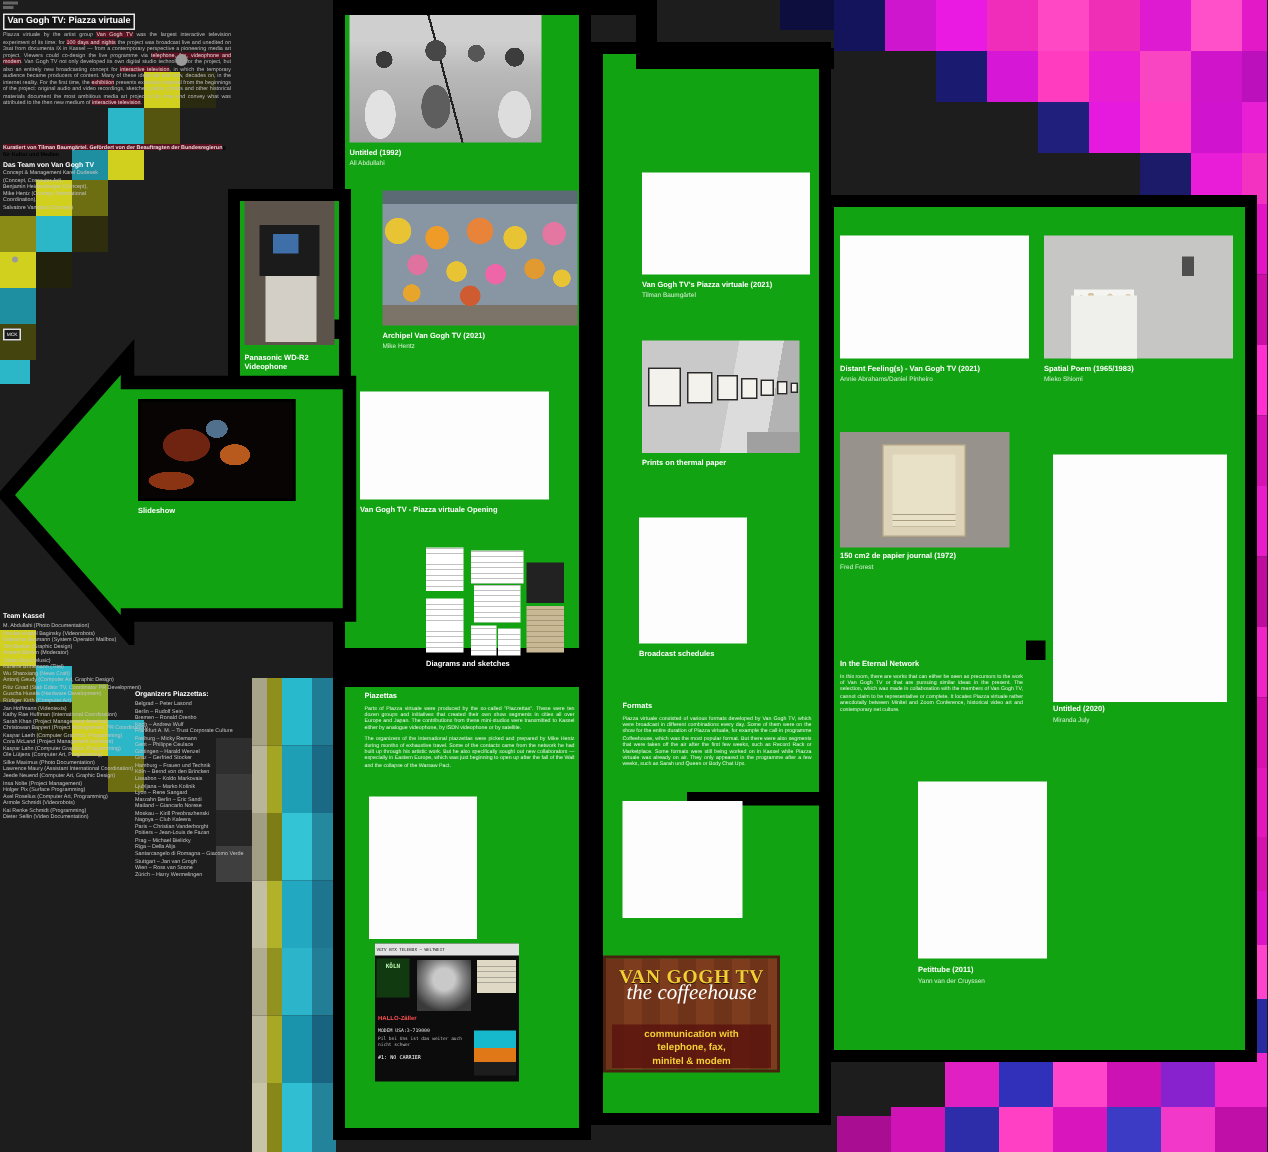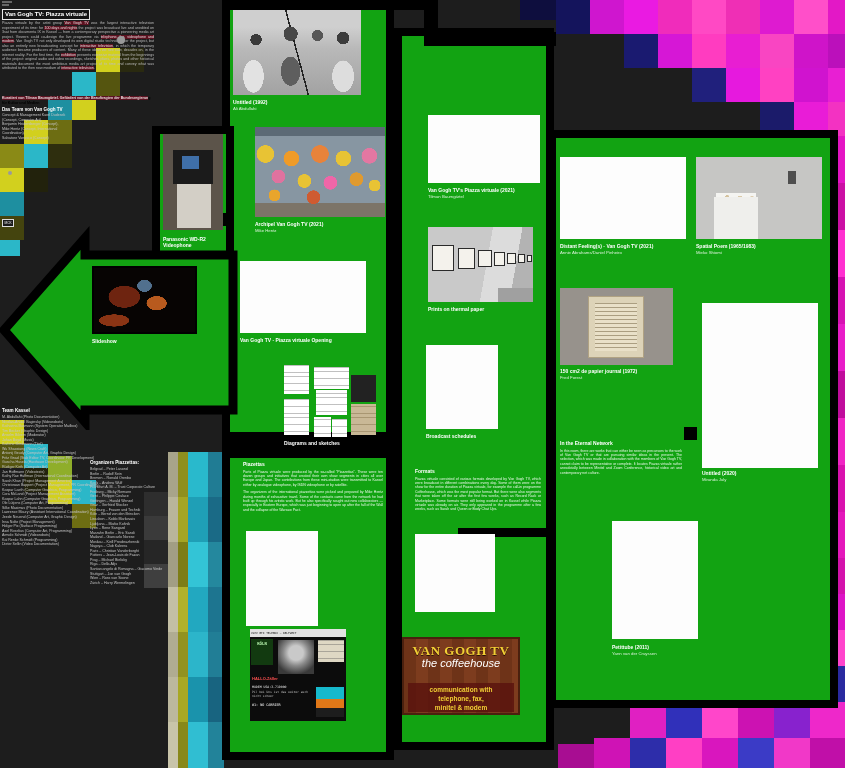--- a/index.html
+++ b/index.html
@@ -96,21 +96,21 @@
   .pc-beige{position:absolute;left:68px;top:11px;width:26px;height:22px;background:
      repeating-linear-gradient(0deg, transparent 0 3px, rgba(90,90,90,.4) 3px 3.6px),#ded8c4}
   .pc-red{position:absolute;left:2px;top:47px;color:#ff5050;font-weight:bold;font-size:4px;line-height:5px}
   .pc-mono{position:absolute;font-family:"DejaVu Sans Mono",monospace}
   .pc-screen{position:absolute;left:66px;top:58px;width:28px;height:30px;
      background:linear-gradient(180deg,#16b9cc 0 40%,#e07818 40% 70%,#1d1d1d 70%)}
   .poster-coffee{z-index:4;border:2px solid #4a200e;box-sizing:border-box;text-align:center;
      background:repeating-linear-gradient(90deg,#6e3318 0 12px,#7d3c1e 12px 24px)}
   .pcf-t1{font-family:"Liberation Serif",serif;font-weight:bold;font-size:13px;line-height:14px;
      color:#f2cf35;letter-spacing:.5px;margin-top:5px;text-shadow:0 1px 0 #2a1206}
-  .pcf-t2{font-family:Liberation Sans, sans-serif;font-style:italic;font-size:11px;line-height:10px;color:#fff}
+  .pcf-t2{font-family:Liberation Serif, serif;font-style:italic;font-size:14px;line-height:10px;color:#fff}
   .pcf-band{position:absolute;left:4px;top:44px;width:106px;height:29px;background:rgba(90,20,14,.85);
      color:#f2cf35;font-weight:bold;font-size:6.5px;line-height:9px;padding-top:2px;box-sizing:border-box}
   .dash{position:absolute;background:#666;z-index:5}
 </style>
 </head>
 <body>
 
 <div id="stage">
 
   <div id="mosaic" class="abs z1" style="left:0;top:0;width:845px;height:768px">

